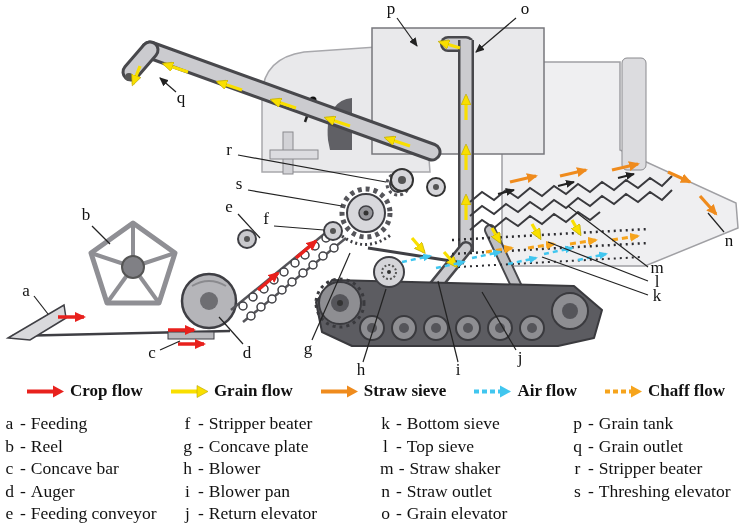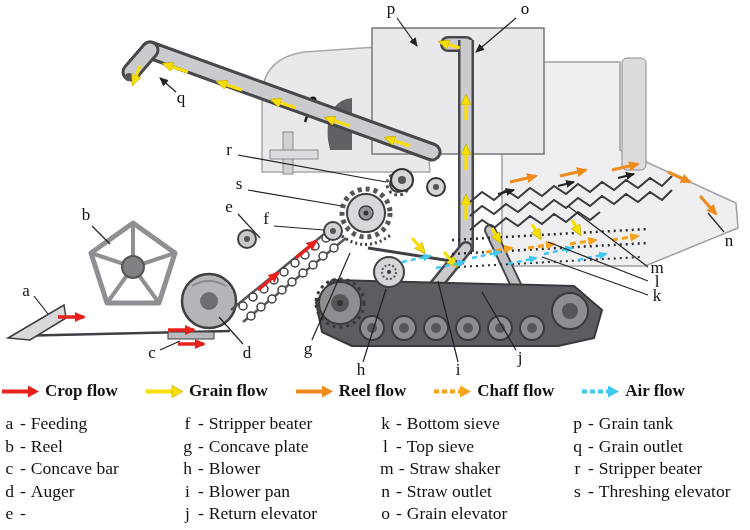--- a/index.html
+++ b/index.html
@@ -9,21 +9,21 @@
   svg text.lb{font-family:"Liberation Serif", serif;font-size:17px;fill:#111;}
   .ld{stroke:#222;stroke-width:1.2;fill:none;}
   
   .fr{stroke:#e8211d;stroke-width:3.5;marker-end:url(#ah-red);}
   .fy{stroke:#f9df00;stroke-width:3.2;marker-end:url(#ah-yel);}
   .fo{stroke:#ef8b1d;stroke-width:3.2;marker-end:url(#ah-org);}
   .fc{stroke:#f6a41c;stroke-width:3;stroke-dasharray:6 4;marker-end:url(#ah-chf);}
   .fa{stroke:#41c6ef;stroke-width:2.5;stroke-dasharray:5 4;marker-end:url(#ah-air);}
   .fk{stroke:#222;stroke-width:2;marker-end:url(#ah-blk);}
   
-  .legend{display:flex;align-items:center;gap:26px;height:30px;}
+  .legend{display:flex;justify-content:center;align-items:center;gap:26px;height:30px;}
   .legend-item{display:flex;align-items:center;gap:5px;}
   .legend-label{font-size:17px;font-weight:bold;}
   .la-shaft{stroke-width:4;fill:none;}
   .la-shaft.dashed{stroke-dasharray:5 3;}
   
   .parts{display:grid;grid-template-columns:178px 198px 192px 178px;padding:6px 2px 0 4px;}
   .prow{display:flex;gap:5px;font-size:17.5px;line-height:22.5px;white-space:nowrap;}
   .pkey{min-width:11px;text-align:center;}
 </style>
 </head>
@@ -355,36 +355,36 @@
         <line class="la-shaft" x1="2" y1="6.5" x2="28" y2="6.5" stroke="#f9df00"></line>
         <polygon points="28,0.5 39,6.5 28,12.5" stroke="#b8a400" stroke-width="0.6" fill="#f9df00"></polygon>
       </svg>
       <span class="legend-label">Grain flow</span>
     </div>
     <div class="legend-item">
       <svg width="40" height="13" viewBox="0 0 40 13">
         <line class="la-shaft" x1="2" y1="6.5" x2="28" y2="6.5" stroke="#ef8b1d"></line>
         <polygon points="28,0.5 39,6.5 28,12.5" fill="#ef8b1d"></polygon>
       </svg>
-      <span class="legend-label">Reel flow</span>
+      <span class="legend-label">Straw sieve</span>
+    </div>
+    <div class="legend-item">
+      <svg width="40" height="13" viewBox="0 0 40 13">
+        <line class="la-shaft dashed" x1="2" y1="6.5" x2="28" y2="6.5" stroke="#41c6ef"></line>
+        <polygon points="28,0.5 39,6.5 28,12.5" fill="#41c6ef"></polygon>
+      </svg>
+      <span class="legend-label">Air flow</span>
     </div>
     <div class="legend-item">
       <svg width="40" height="13" viewBox="0 0 40 13">
         <line class="la-shaft dashed" x1="2" y1="6.5" x2="28" y2="6.5" stroke="#f6a41c"></line>
         <polygon points="28,0.5 39,6.5 28,12.5" fill="#f6a41c"></polygon>
       </svg>
       <span class="legend-label">Chaff flow</span>
     </div>
-    <div class="legend-item">
-      <svg width="40" height="13" viewBox="0 0 40 13">
-        <line class="la-shaft dashed" x1="2" y1="6.5" x2="28" y2="6.5" stroke="#41c6ef"></line>
-        <polygon points="28,0.5 39,6.5 28,12.5" fill="#41c6ef"></polygon>
-      </svg>
-      <span class="legend-label">Air flow</span>
-    </div>
   </div>
 
   <div class="parts">
     <div class="pcol">
       <div class="prow">
           <span class="pkey">a</span>
           <span class="psep">-</span>
           <span class="plab">Feeding</span>
         </div>
       <div class="prow">
@@ -398,20 +398,21 @@
           <span class="plab">Concave bar</span>
         </div>
       <div class="prow">
           <span class="pkey">d</span>
           <span class="psep">-</span>
           <span class="plab">Auger</span>
         </div>
       <div class="prow">
           <span class="pkey">e</span>
           <span class="psep">-</span>
+          <span class="plab">Feeding conveyor</span>
         </div>
     </div>
     <div class="pcol">
       <div class="prow">
           <span class="pkey">f</span>
           <span class="psep">-</span>
           <span class="plab">Stripper beater</span>
         </div>
       <div class="prow">
           <span class="pkey">g</span>

